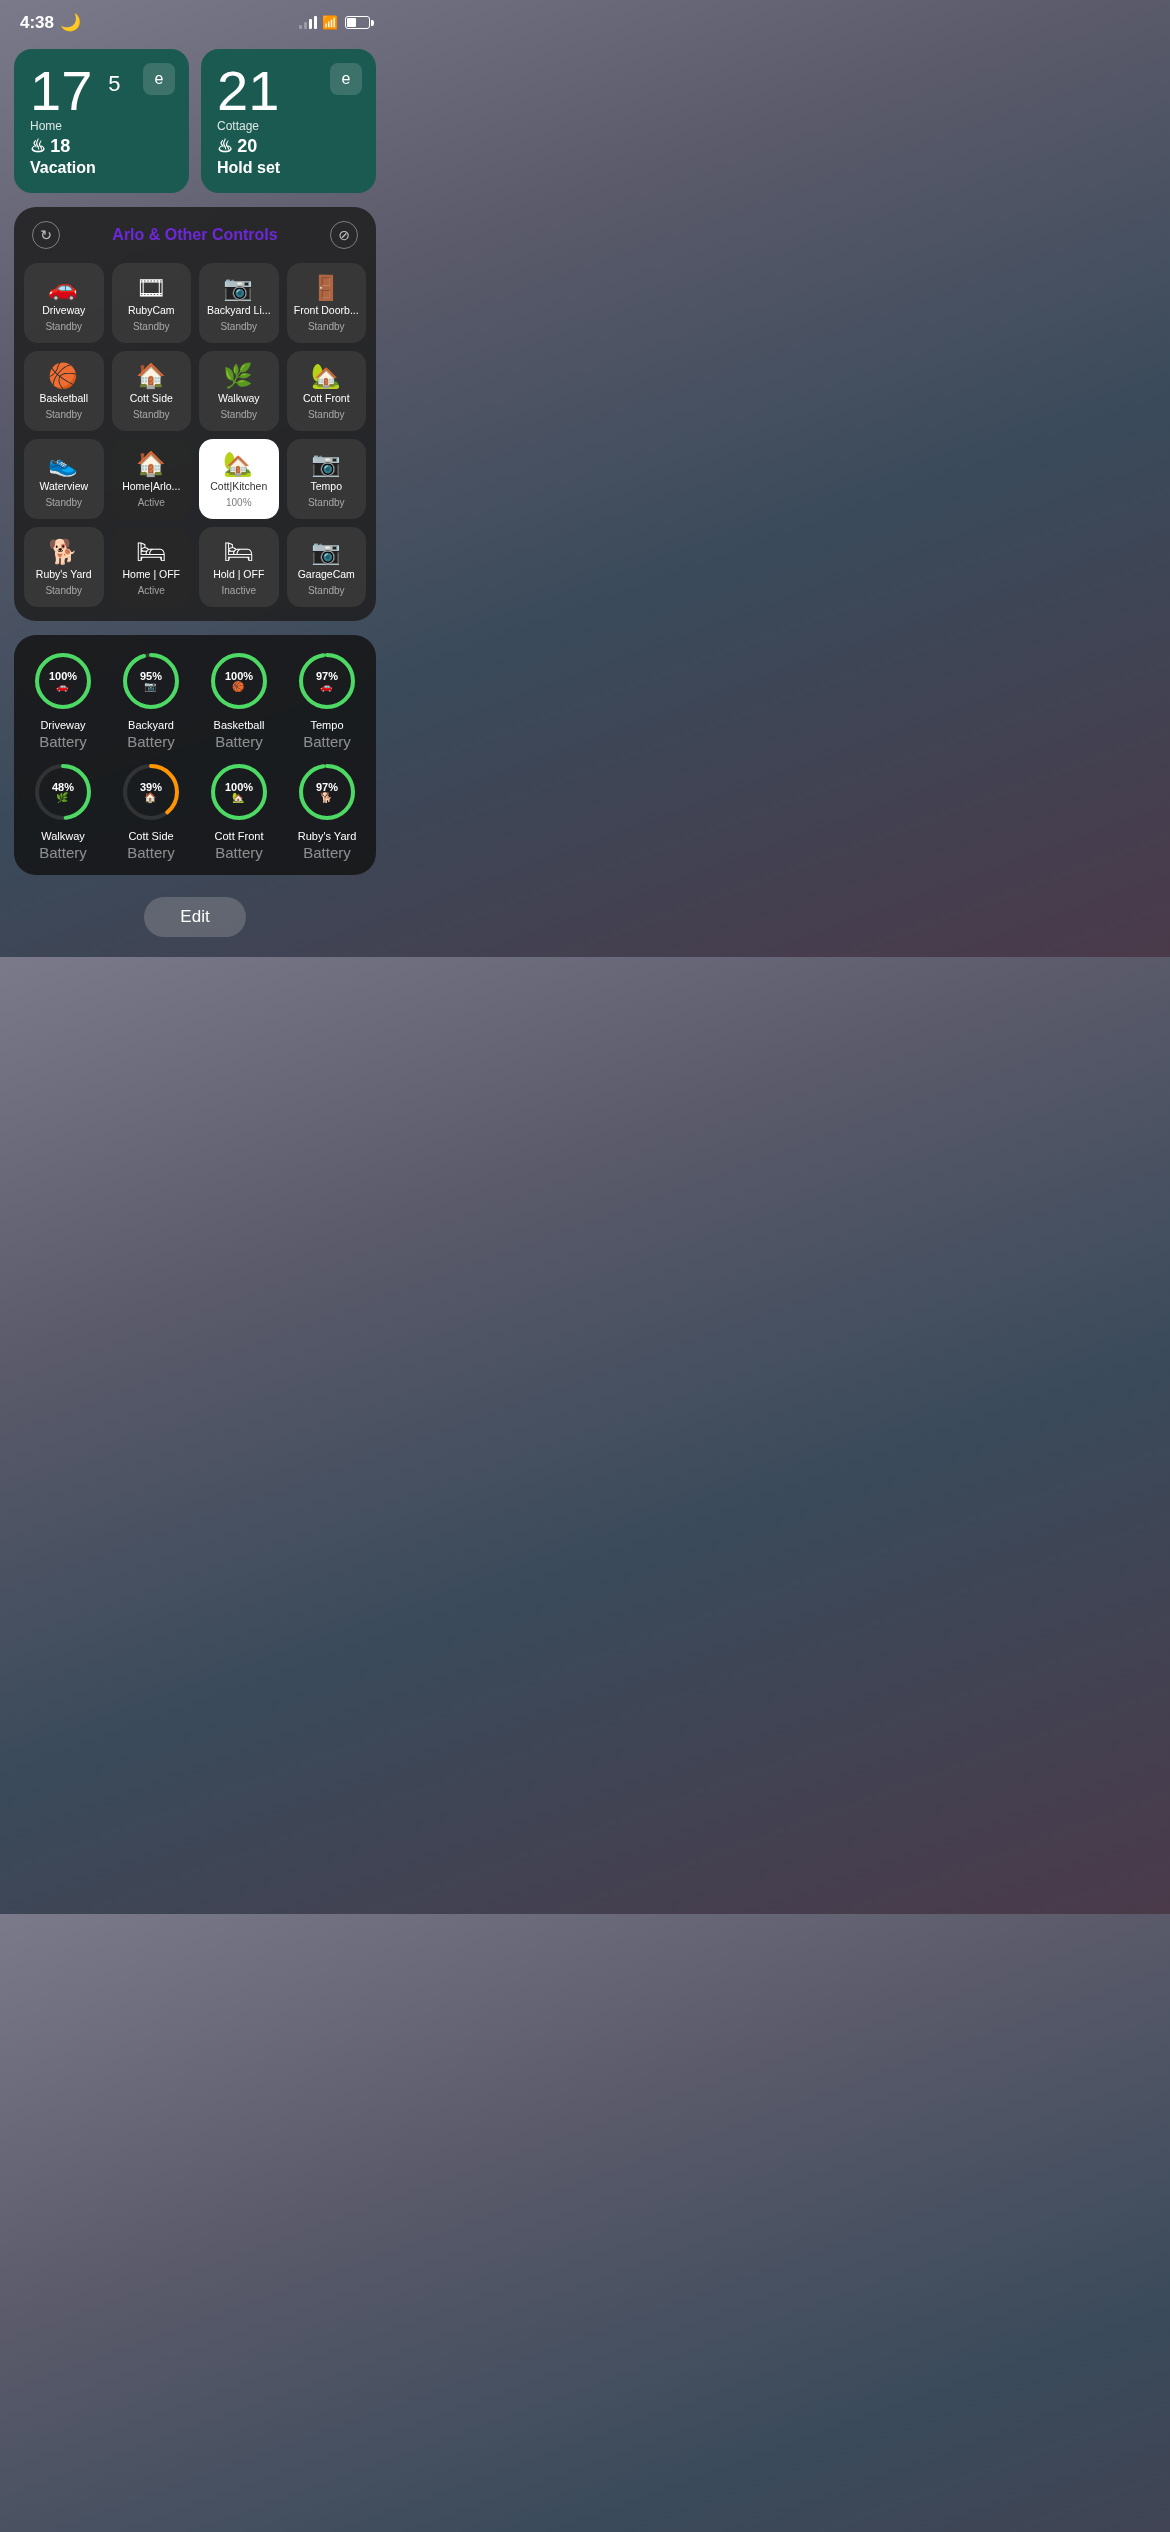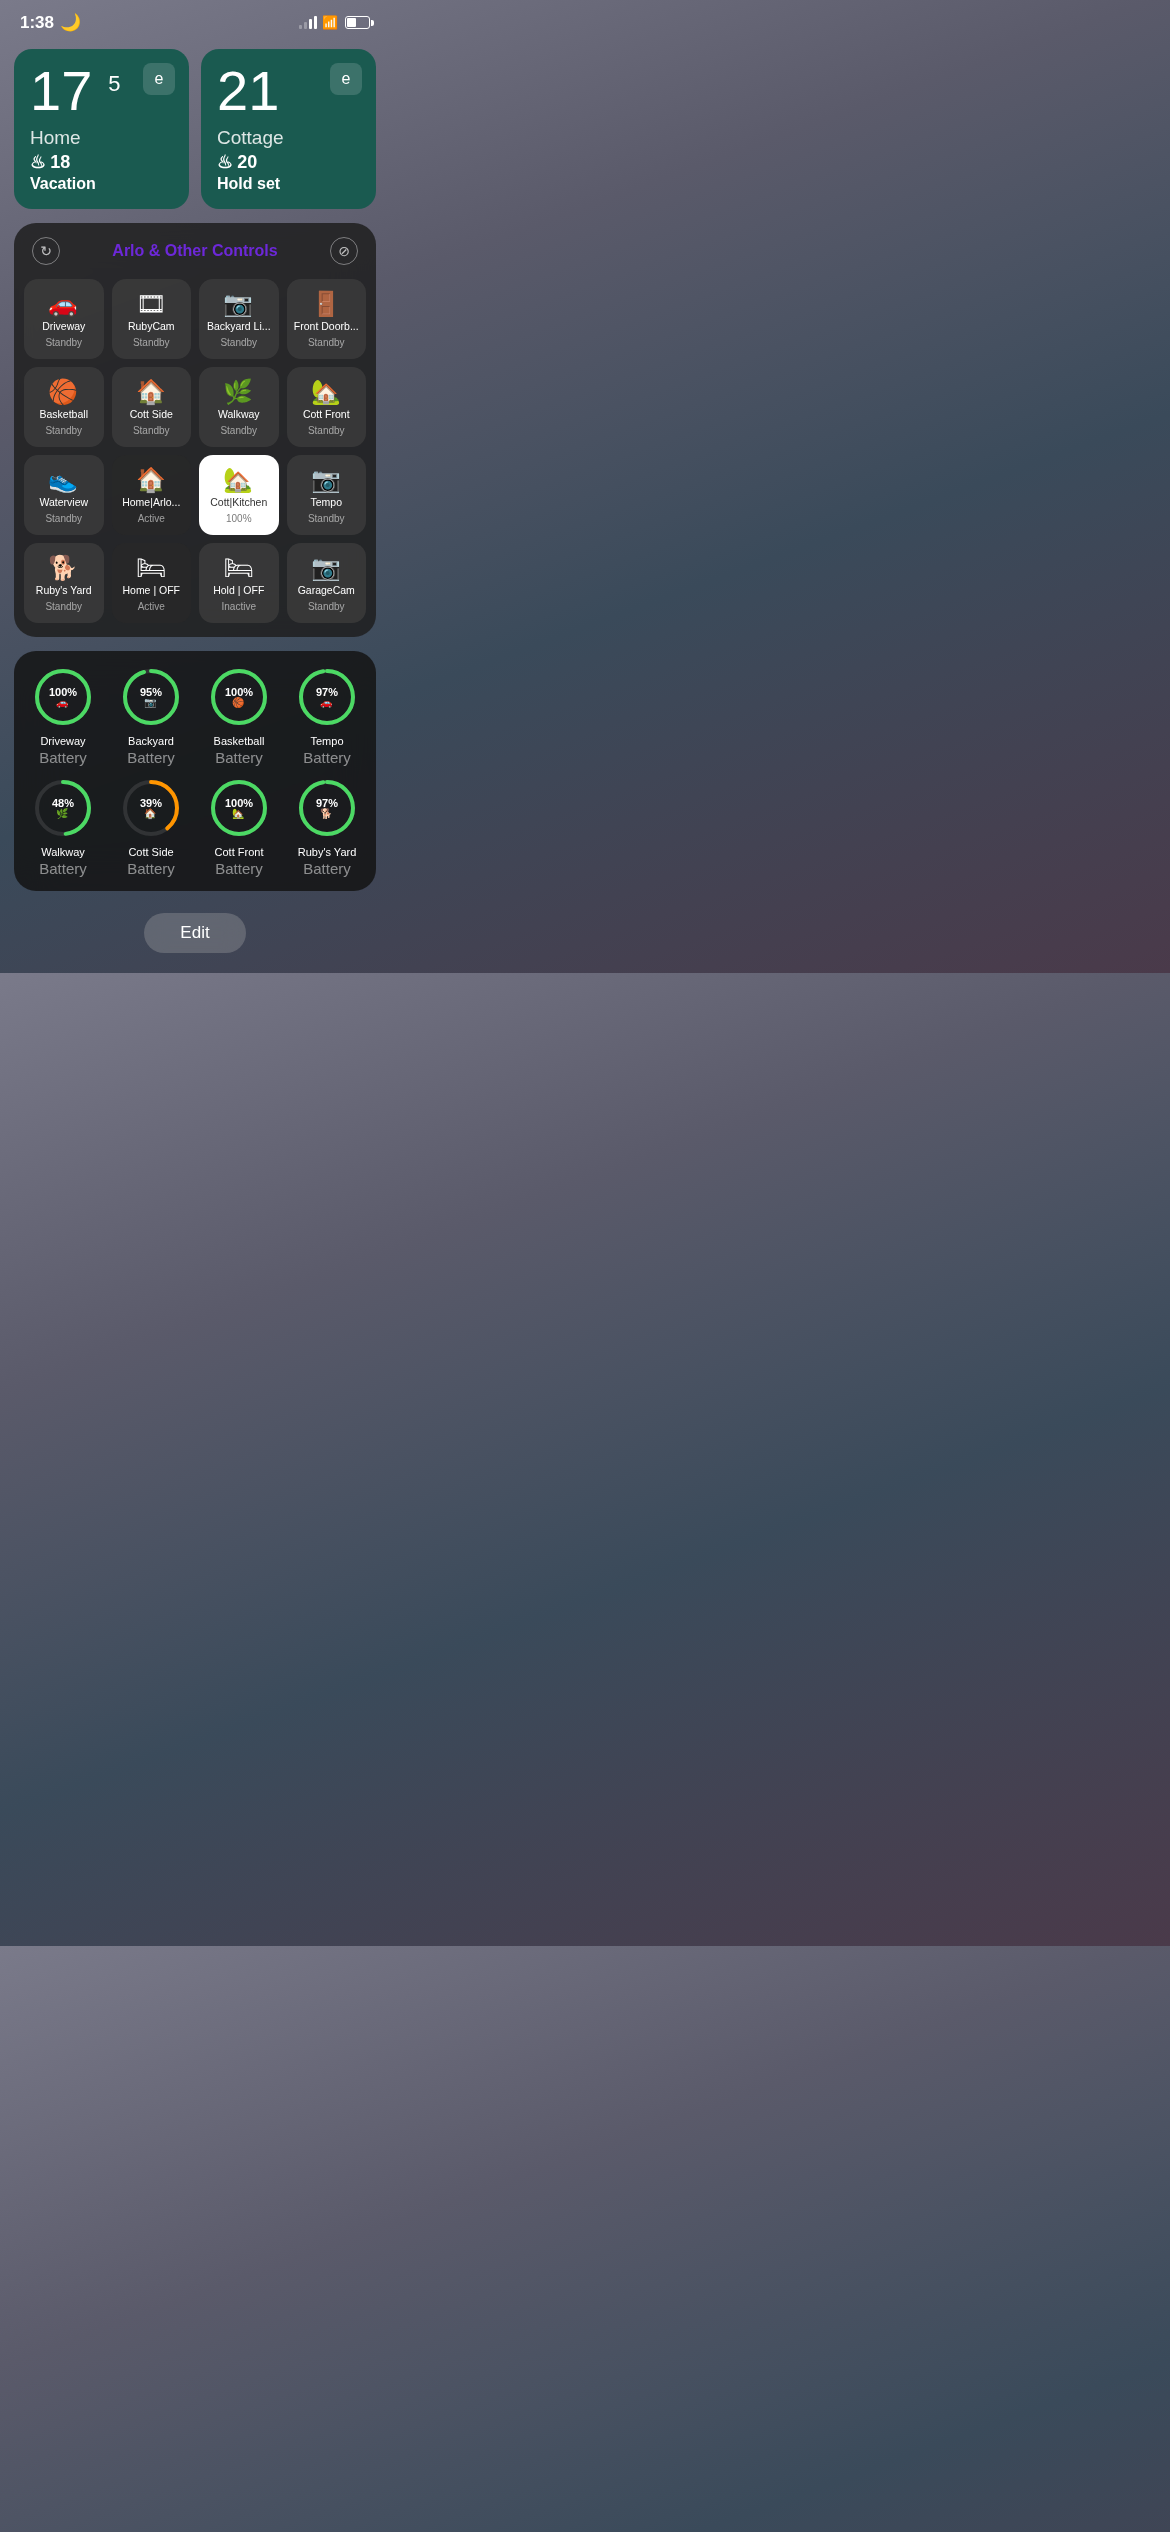--- a/index.html
+++ b/index.html
@@ -106,23 +106,22 @@
       width: 32px;
       height: 32px;
       background: rgba(255,255,255,0.15);
       border-radius: 8px;
       display: flex;
       align-items: center;
       justify-content: center;
       font-size: 16px;
     }
     .thermostat-label {
-      font-size: 19px;
+      font-size: 12px;
       opacity: 0.85;
-      margin-top: 8px;
     }
     .thermostat-setpoint {
       font-size: 18px;
       font-weight: 700;
       display: flex;
       align-items: center;
       gap: 4px;
       margin-top: 2px;
     }
     .thermostat-mode {
@@ -301,21 +300,21 @@
       border-radius: 50px;
       backdrop-filter: blur(10px);
       text-align: center;
     }
   </style>
 </head>
 <body>
 
 <div class="status-bar">
   <div class="status-time">
-    <span>1:38</span>
+    <span>4:38</span>
     <span>🌙</span>
   </div>
   <div class="status-icons">
     <div class="signal-bars">
       <div class="signal-bar dim" style="height:4px"></div>
       <div class="signal-bar dim" style="height:7px"></div>
       <div class="signal-bar" style="height:10px"></div>
       <div class="signal-bar" style="height:13px"></div>
     </div>
     <span class="wifi-icon">📶</span>

